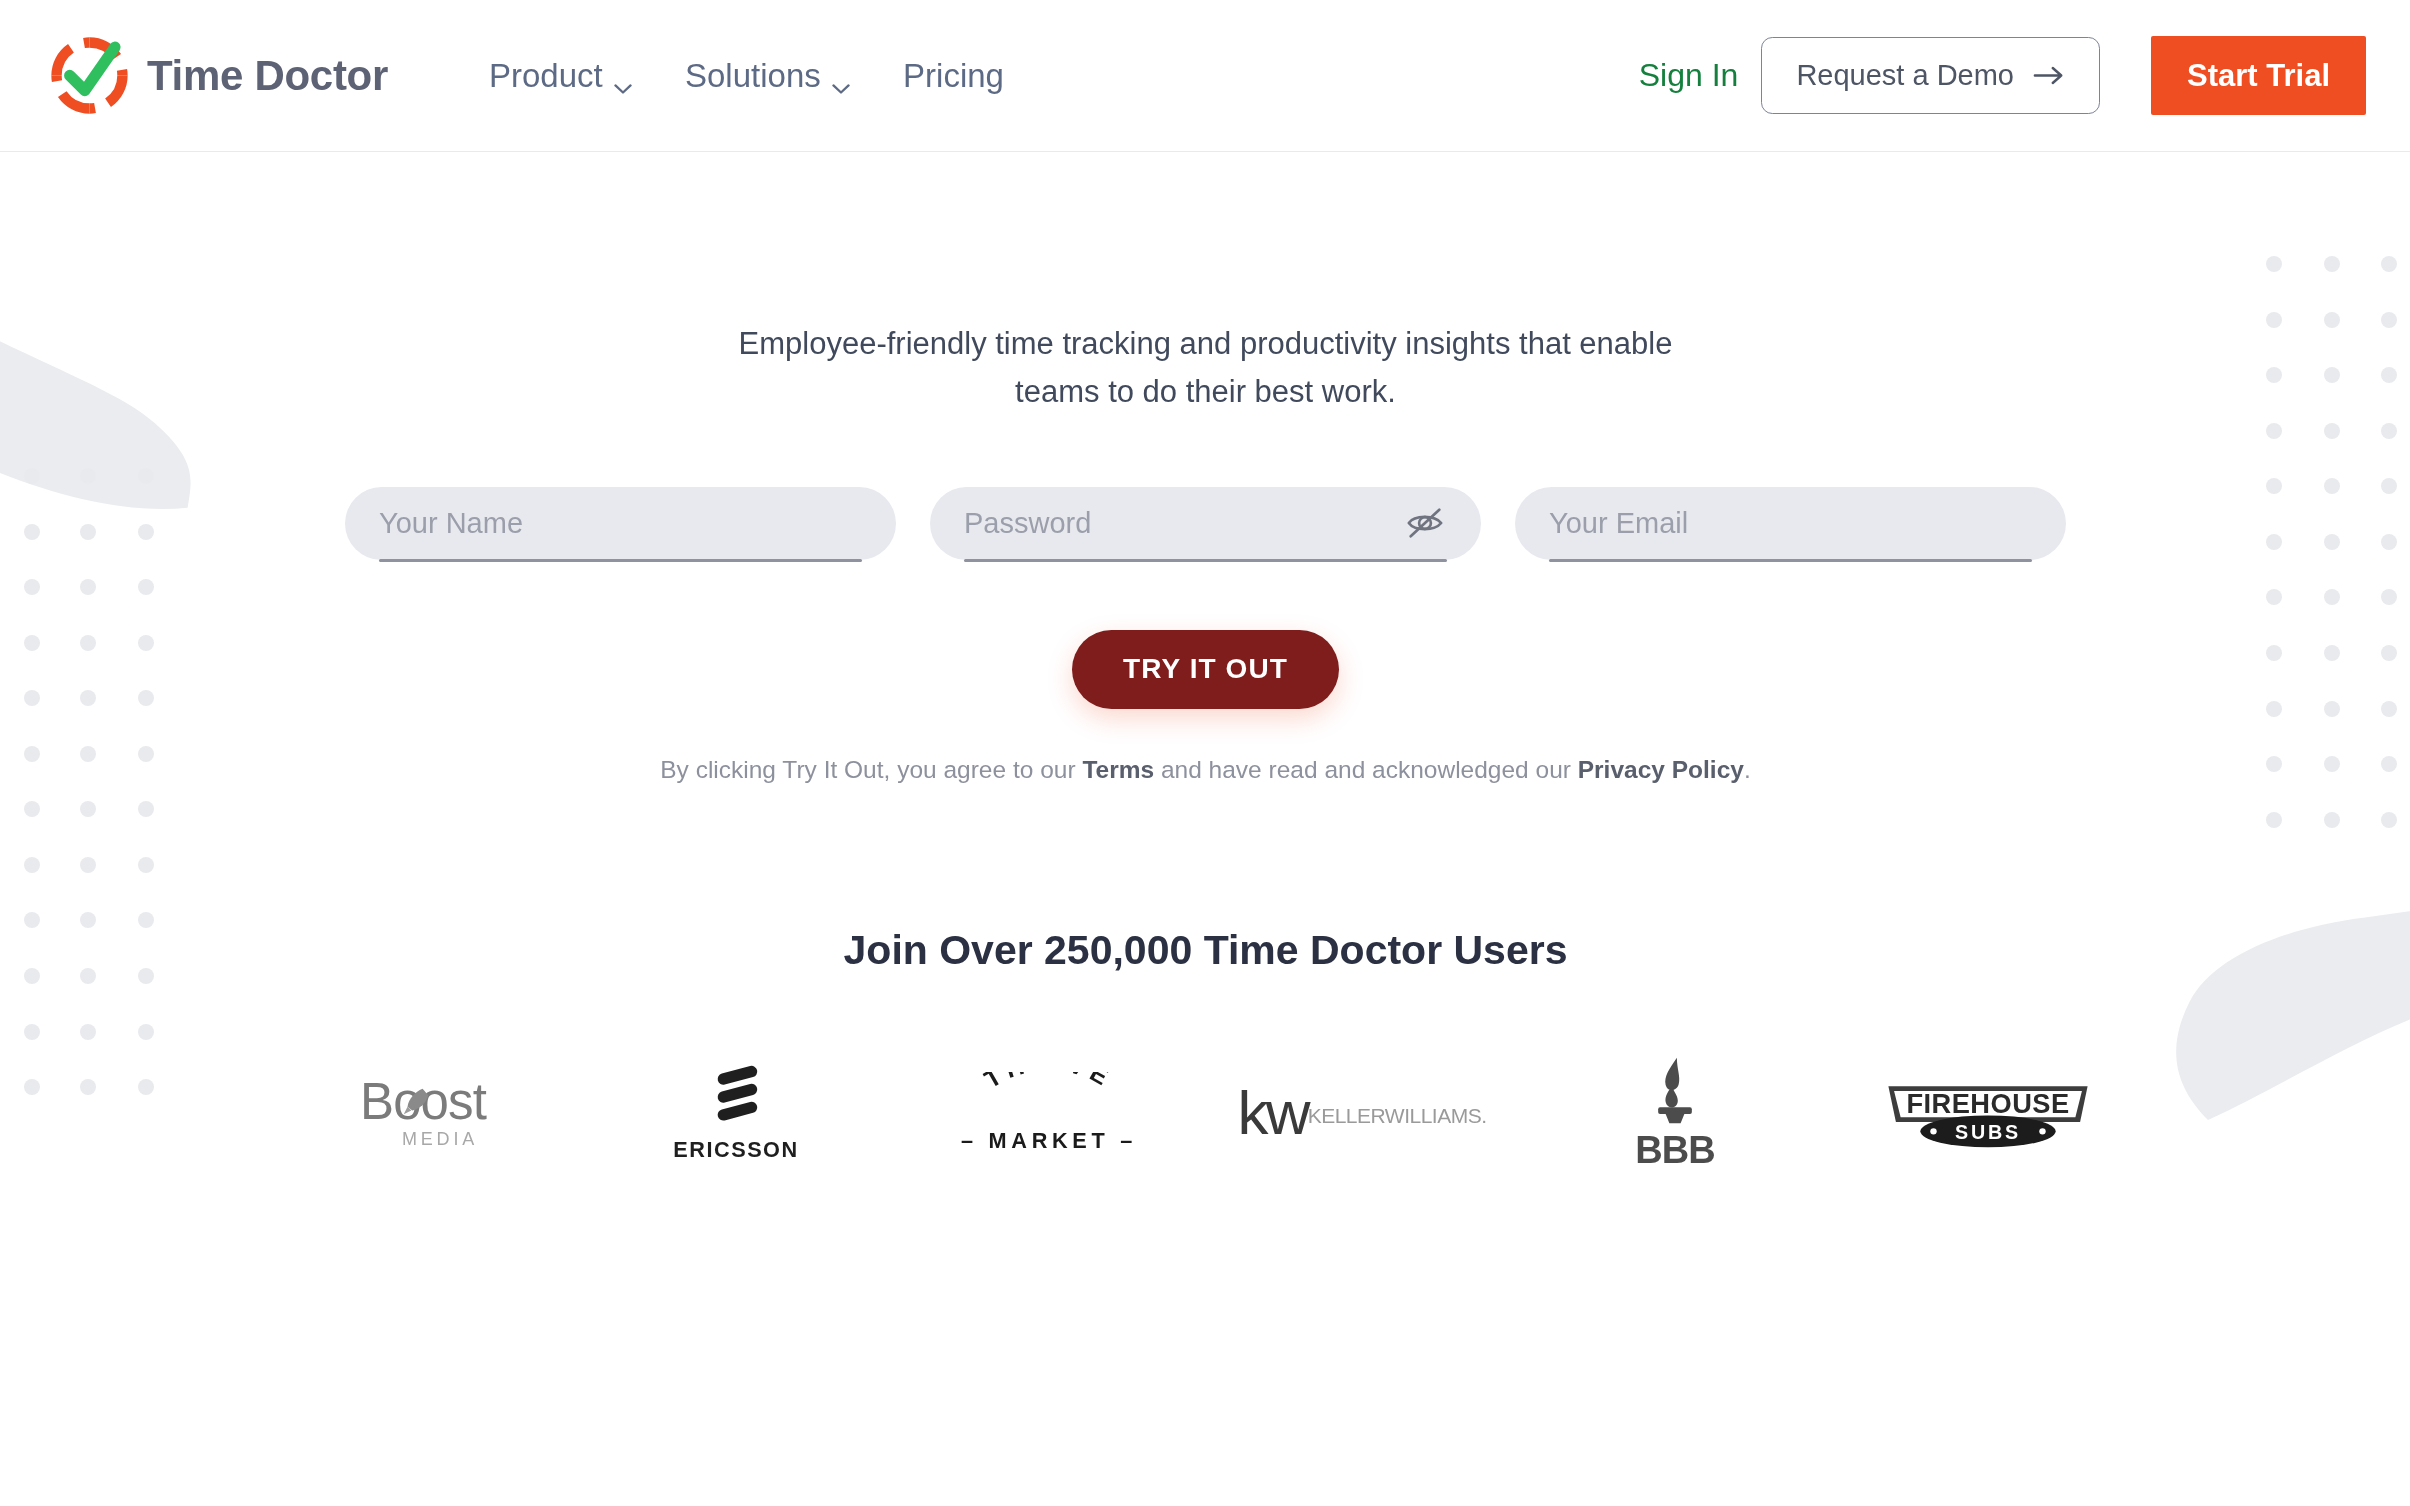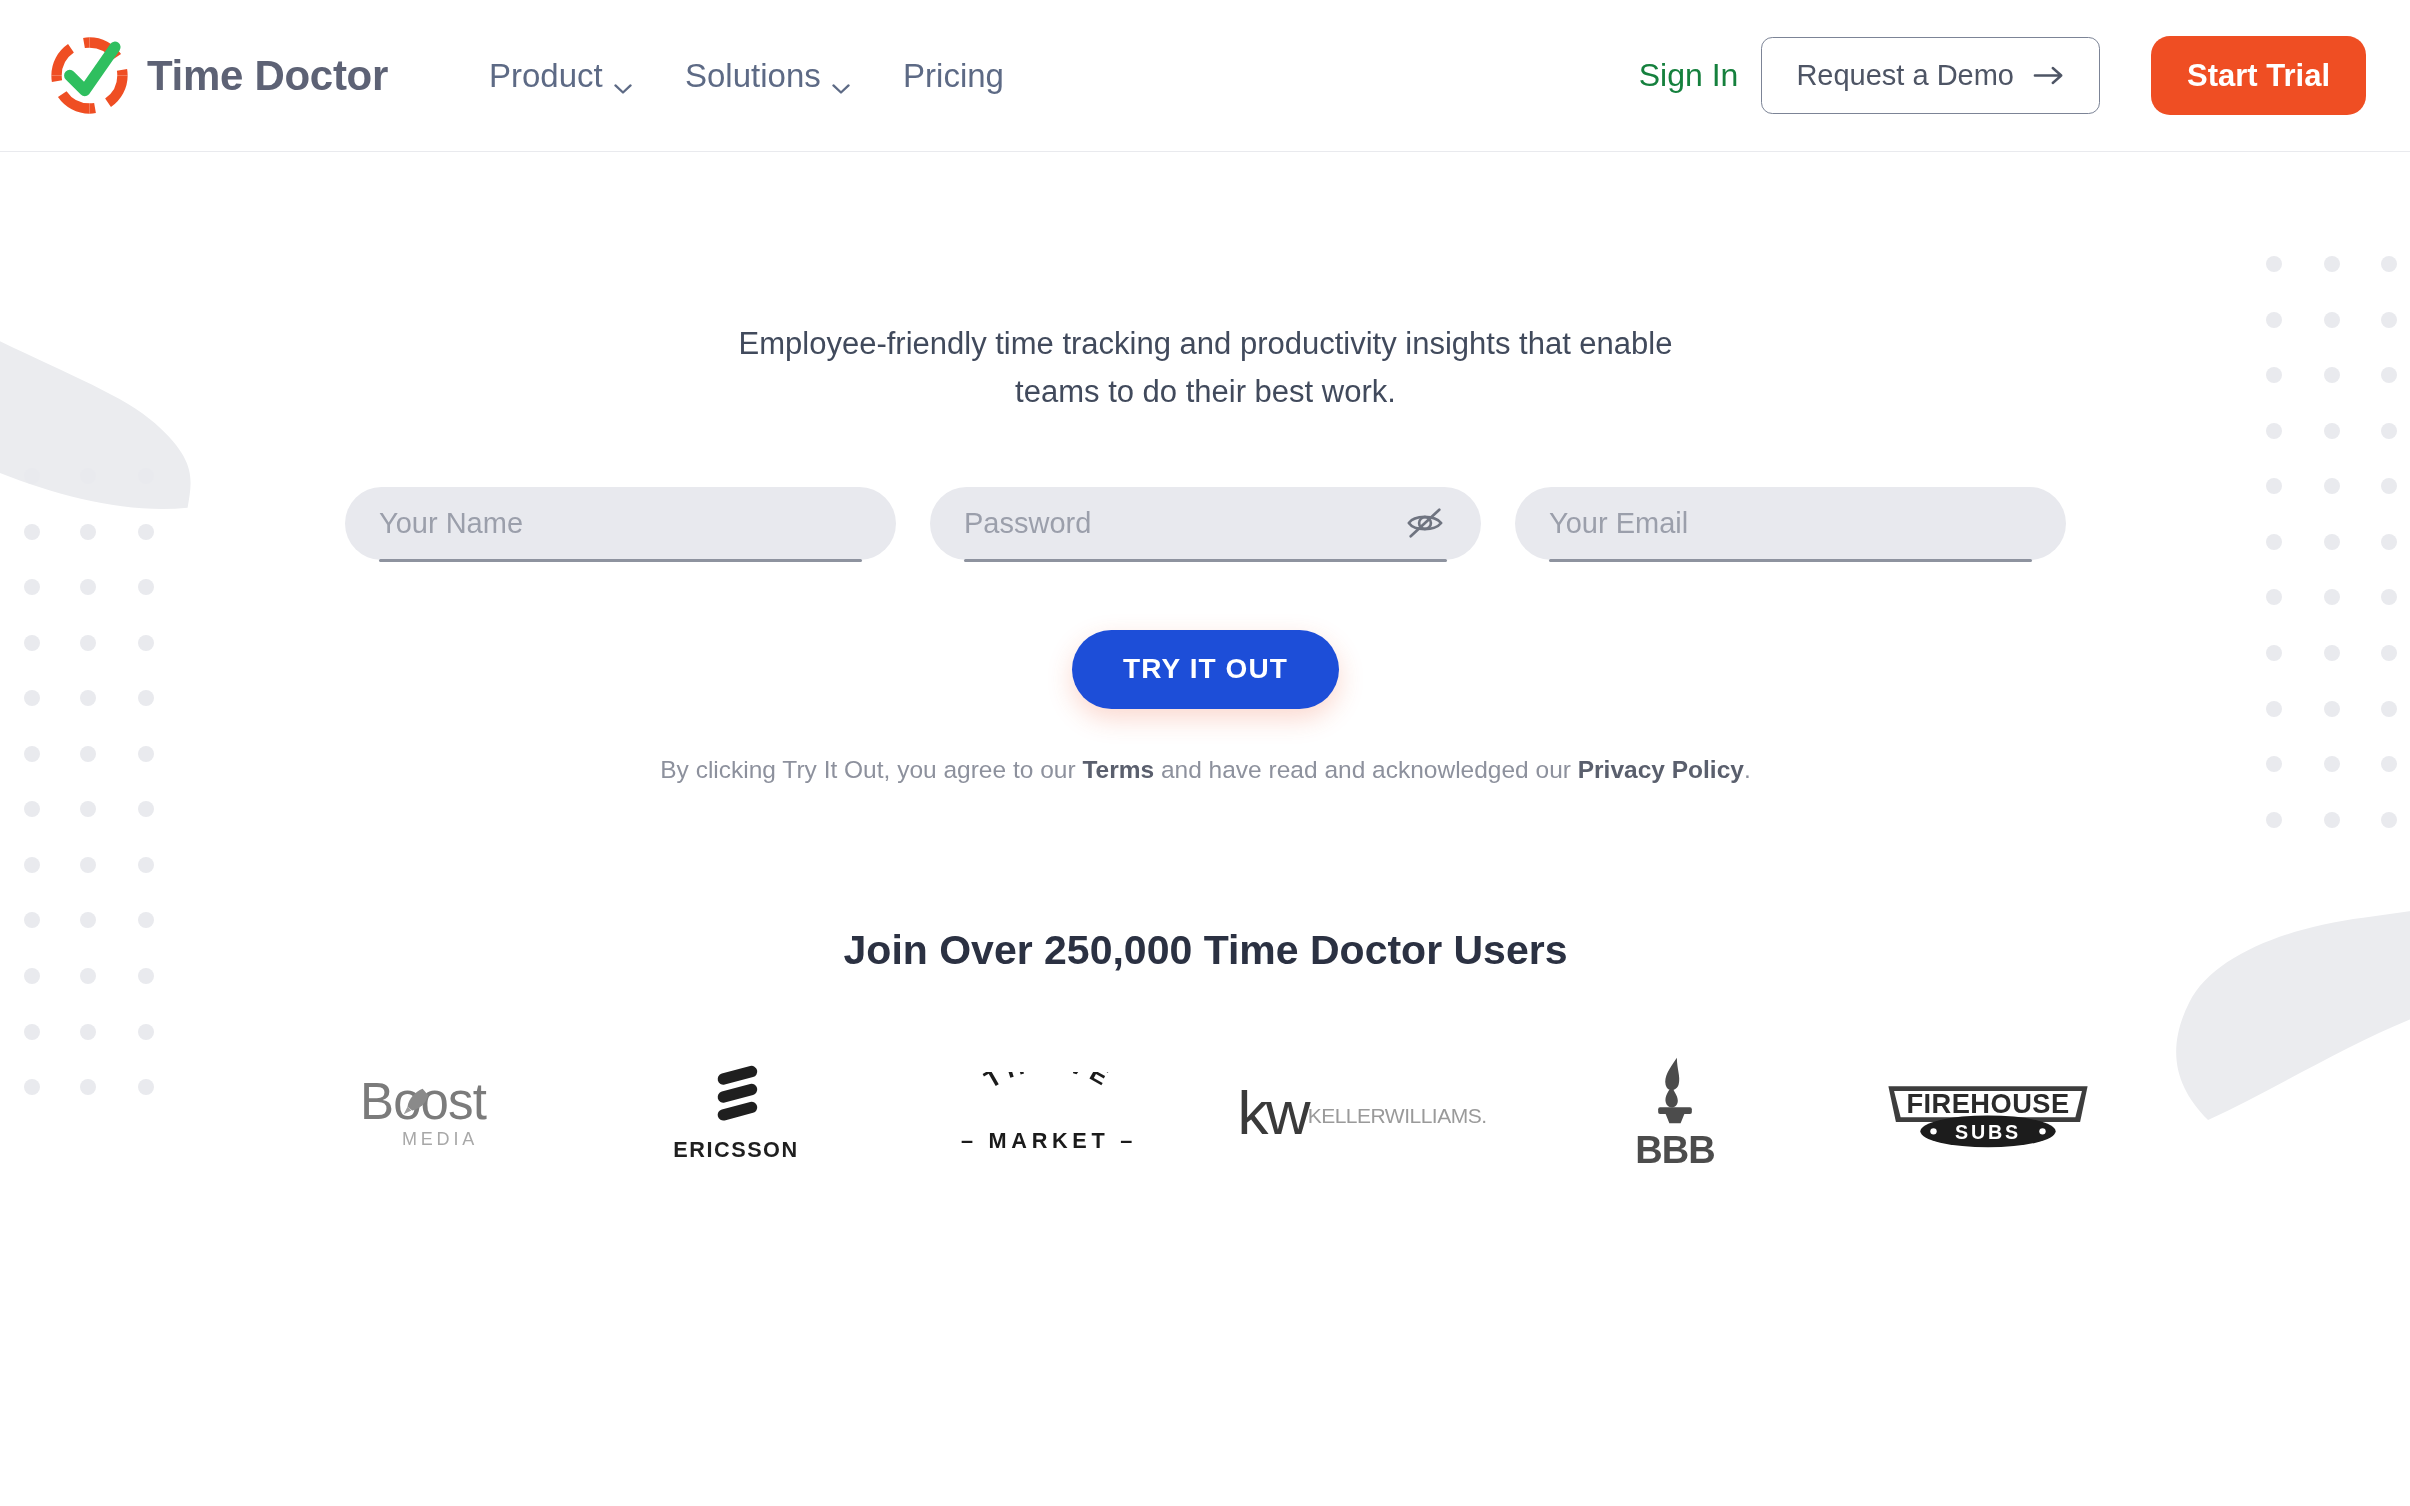--- a/index.html
+++ b/index.html
@@ -45,21 +45,21 @@
   }
   .demo-btn {
     display: flex; align-items: center; gap: 19px;
     border: 1.9px solid #7c8496; border-radius: 11.3px;
     height: 77px; padding: 0 34px;
     font-size: 29px; color: #4e5565; background: #fff;
     cursor: pointer; white-space: nowrap; margin-right: 51px;
   }
   .arrow-r { width: 32px; height: 21px; flex: none; display: block; }
   .trial-btn {
-    background: #ef4e23; color: #fff; border: none; border-radius: 19px;
+    background: #ef4e23; color: #fff; border: none; border-radius: 2px;
     height: 79px; padding: 0 36px;
     font-size: 31px; font-weight: bold; cursor: pointer;
     white-space: nowrap;
     font-family: "Liberation Sans", sans-serif;
   }
 
   
   .deco { position: absolute; pointer-events: none; z-index: 0; }
   .blob-tl { left: -38px; top: 235px; }
   .blob-br { right: -9.4px; top: 899px; }
@@ -108,21 +108,21 @@
   }
   .eye-btn {
     position: absolute; right: 36px; top: 50%;
     transform: translateY(-50%);
     width: 40px; height: 40px; cursor: pointer;
     background: none; border: none; padding: 0;
   }
 
   .cta-wrap { margin-top: 70px; display: flex; justify-content: center; }
   .cta {
-    background: #1d4ed8; color: #fff; border: none;
+    background: #7f1d1d; color: #fff; border: none;
     border-radius: 41px; height: 79px; padding: 0 51px;
     font-size: 28px; font-weight: bold; letter-spacing: 1.1px;
     cursor: pointer;
     box-shadow: 0 9.4px 26px rgba(239,78,35,0.22);
     font-family: "Liberation Sans", sans-serif;
   }
 
   .terms {
     margin-top: 47px; text-align: center;
     font-size: 24.5px; color: #8d919d;

